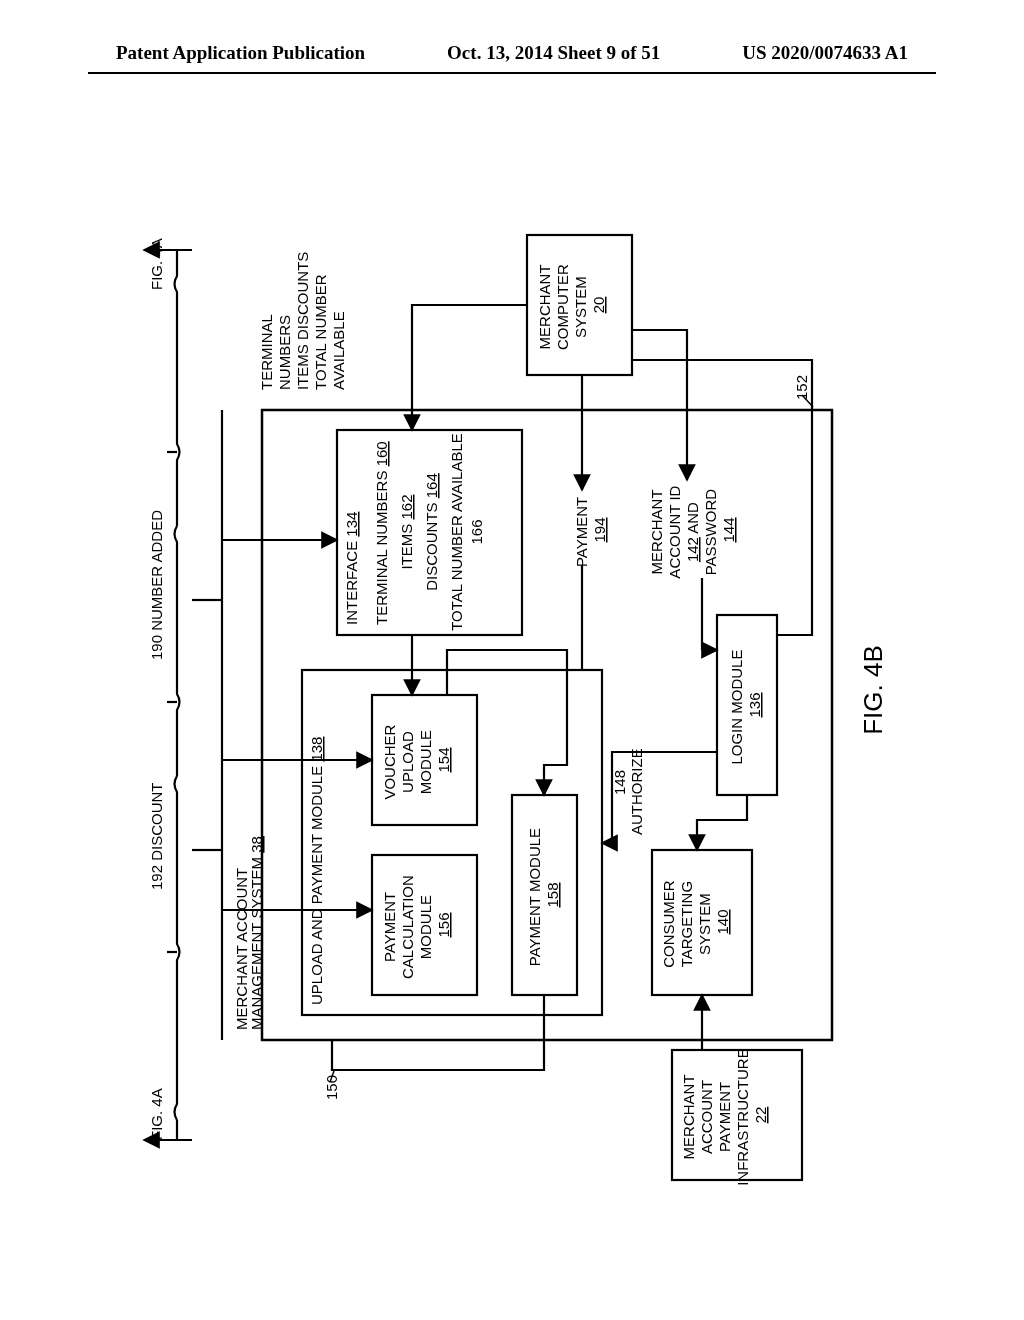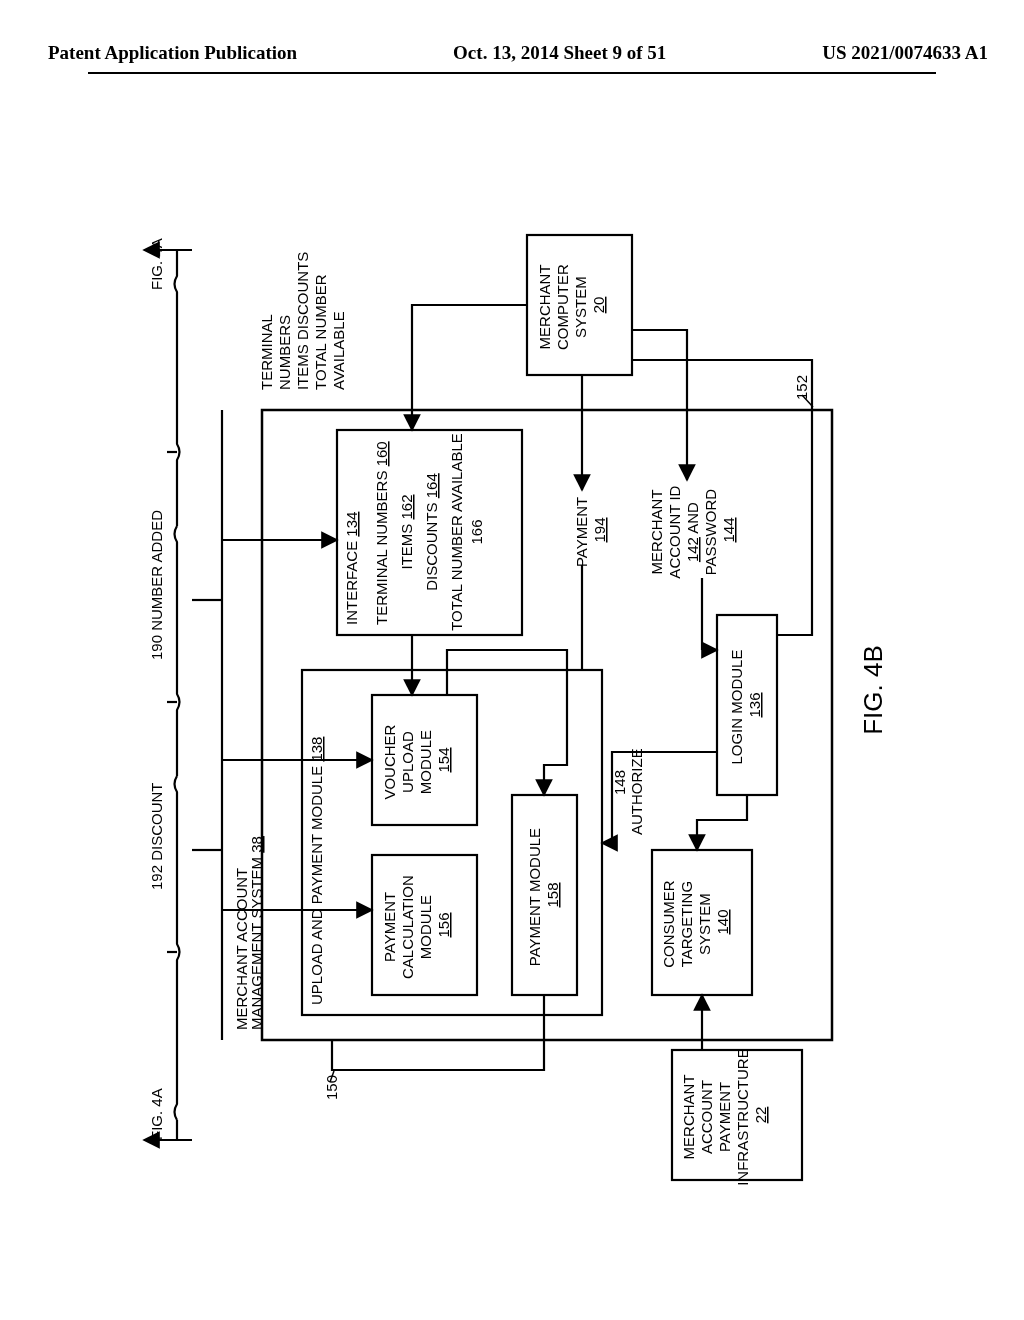--- a/index.html
+++ b/index.html
@@ -1,34 +1,34 @@
 <!DOCTYPE html>
 <html><head>
 <meta charset="utf-8">
 <style>
   body{margin:0;background:#fff;font-family:"Times New Roman",serif;color:#000}
   .page{width:1024px;height:1320px;position:relative;margin:0 auto}
-  .hdr{position:absolute;top:42px;left:12px;right:0;padding:0 36px;display:flex;justify-content:space-between;font:bold 19px "Times New Roman",serif}
+  .hdr{position:absolute;top:42px;left:0;right:0;padding:0 116px;display:flex;justify-content:space-between;font:bold 19px "Times New Roman",serif}
   .hdr-rule{position:absolute;top:72px;left:88px;right:88px;border-top:2.5px solid #000}
   .fig-wrap{position:absolute;left:50%;top:690px;width:1000px;height:800px;transform:translate(-50%,-50%) rotate(-90deg);}
   svg{width:1000px;height:800px;display:block}
   svg text{font-family:Arial,Helvetica,sans-serif}
   .lbl{font-size:15px;font-weight:400}
   .und{text-decoration:underline}
   .figlbl{font-size:26px;font-weight:400}
 </style>
 </head>
 <body>
 
 <div class="page">
 
   <div class="hdr">
     <span>Patent Application Publication</span>
     <span>Oct. 13, 2014  Sheet 9 of 51</span>
-    <span>US 2021/0074633 A1</span>
+    <span>US 2020/0074633 A1</span>
   </div>
   <div class="hdr-rule"></div>
 
   <div class="fig-wrap">
     <svg viewBox="0 0 1000 800" xmlns="http://www.w3.org/2000/svg">
       <defs>
         <marker id="ah" viewBox="0 0 10 10" refX="9" refY="5" markerWidth="8" markerHeight="8" orient="auto">
           <path d="M0 0 L10 5 L0 10 z" fill="#000"></path>
         </marker>
       </defs>

